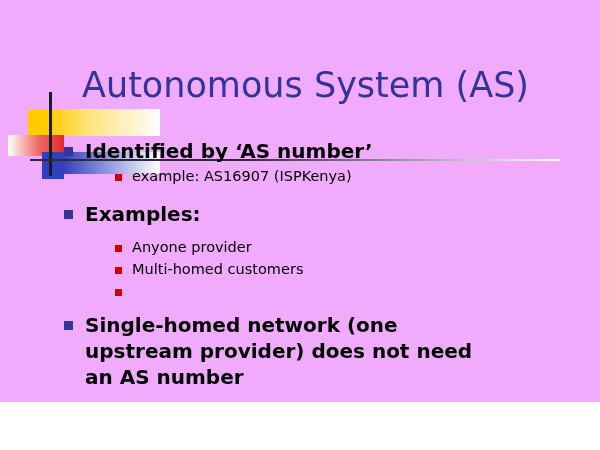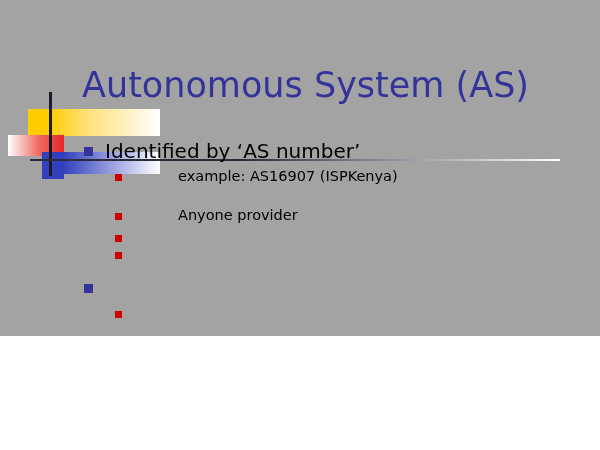--- a/index.html
+++ b/index.html
@@ -7,22 +7,22 @@
     margin: 0;
     padding: 0;
     background: #ffffff;
   }
   body {
     font-family: "DejaVu Sans", sans-serif;
   }
   .slide {
     position: relative;
     width: 600px;
-    height: 336px;
-    background: #a3a3a3;
+    height: 402px;
+    background: #f0abfc;
     overflow: hidden;
   }
 
   
   .logo {
     position: absolute;
     left: 0;
     top: 40px;
     width: 560px;
     height: 105px;
@@ -107,23 +107,24 @@
   }
 
   .bullet-row {
     position: relative;
     display: flex;
     align-items: flex-start;
   }
 
   
   .lvl1 {
-    padding-left: 84px;
+    padding-left: 64px;
     margin-top: 4px;
     margin-bottom: 2px;
+    font-weight: bold;
   }
   .lvl1 .marker {
     flex: 0 0 auto;
     width: 9px;
     height: 9px;
     background: #333399;
     margin-top: 9px;
     margin-right: 12px;
   }
   .lvl1 .text {
@@ -145,21 +146,20 @@
     height: 7px;
     background: #cc0000;
     margin-top: 7px;
     margin-right: 10px;
   }
   .lvl2 .text {
     font-size: 14.5px;
     line-height: 19px;
     color: #000000;
     max-width: 462px;
-    margin-left: 46px;
   }
 
   .sp-a { height: 8px; }
   .sp-b { height: 6px; }
   .sp-c { height: 9px; }
 </style>
 </head>
 <body>
 
 <div class="slide">
@@ -183,40 +183,46 @@
       <div class="text">Identified by ‘AS number’</div>
     </div>
 
     <div class="bullet-row lvl2">
       <div class="marker"></div>
       <div class="text">example: AS16907 (ISPKenya)</div>
     </div>
 
     <div class="sp-a"></div>
 
+    <div class="bullet-row lvl1">
+      <div class="marker"></div>
+      <div class="text">Examples:</div>
+    </div>
 
     <div class="sp-b"></div>
 
     <div class="bullet-row lvl2">
       <div class="marker"></div>
       <div class="text">Anyone provider</div>
     </div>
 
     <div class="bullet-row lvl2">
       <div class="marker"></div>
+      <div class="text">Multi-homed customers</div>
     </div>
 
     <div class="bullet-row lvl2">
       <div class="marker"></div>
     </div>
 
     <div class="sp-c"></div>
 
     <div class="bullet-row lvl1">
       <div class="marker"></div>
+      <div class="text">Single-homed network (one upstream provider) does not need an AS number</div>
     </div>
 
     <div class="sp-b"></div>
 
     <div class="bullet-row lvl2">
       <div class="marker"></div>
     </div>
 
   </div>
 </div>

